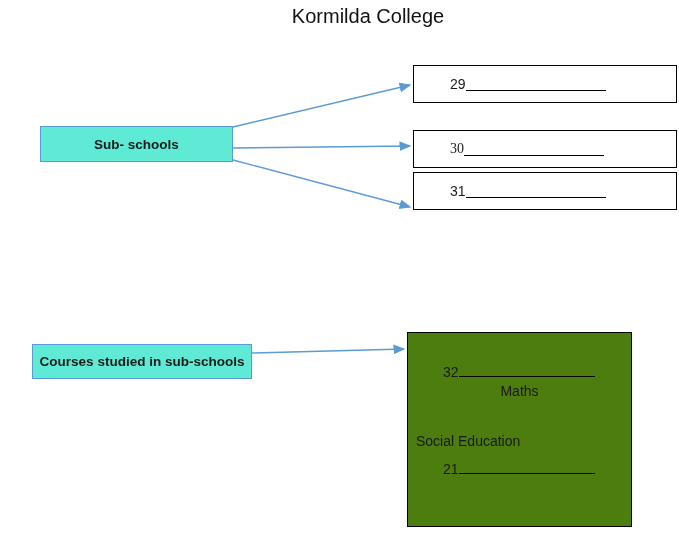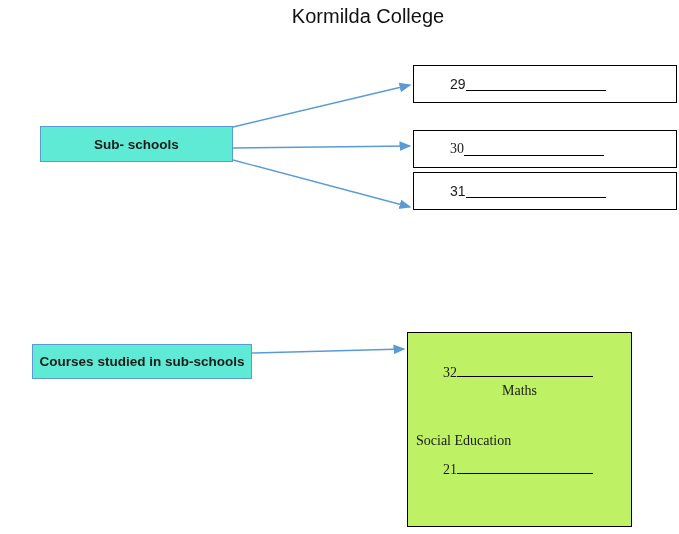--- a/index.html
+++ b/index.html
@@ -46,22 +46,21 @@
   .blank-line {
     display: inline-block;
     width: 140px; height: 13px;
     border-bottom: 1px solid #000;
   }
   .blank-line.short { width: 136px; }
 
   #big-box {
     left: 407px; top: 332px; width: 223px; height: 193px;
     border: 1.5px solid #000;
-    background: #bef264;
-    font-family: Liberation Serif, serif;
+    background: #4d7c0f;
   }
   .big-box-row { position: absolute; font-size: 14px; white-space: nowrap; }
   #bb-row-32 { left: 35px; top: 30px; }
   #bb-row-maths { left: 0; top: 50px; width: 100%; text-align: center; }
   #bb-row-social { left: 8px; top: 100px; width: 100%; text-align: left; }
   #bb-row-33 { left: 35px; top: 127px; }
 
   #connectors { position: absolute; left: 0; top: 0; pointer-events: none; }
   .connector { stroke: #5B9BD5; stroke-width: 1.4; fill: none; }
 </style>

